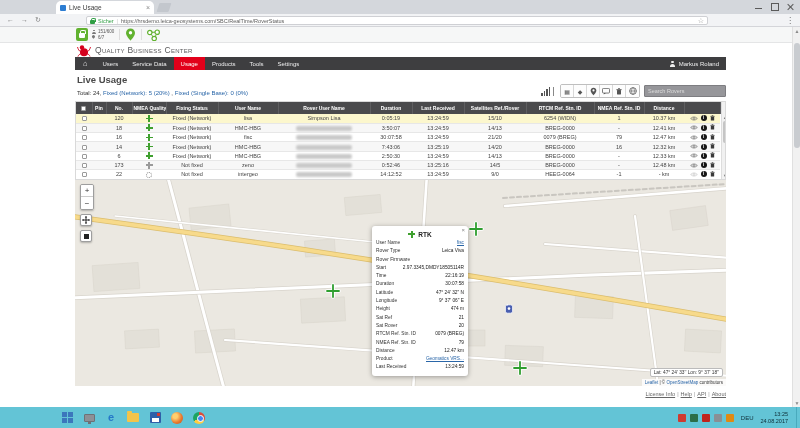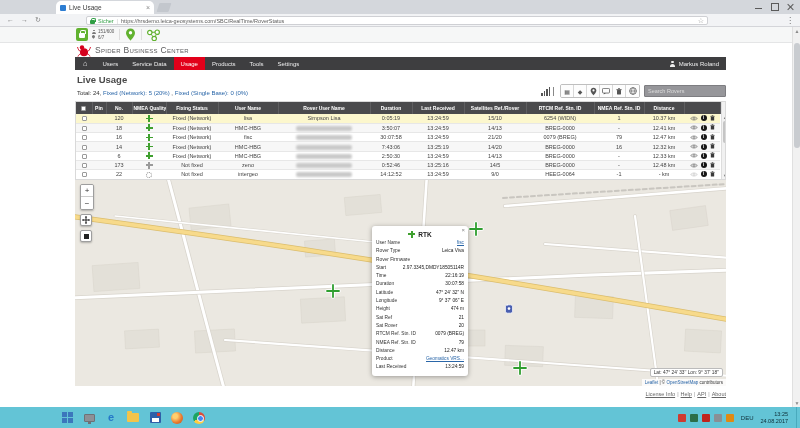--- a/index.html
+++ b/index.html
@@ -230,21 +230,21 @@
   </div>
 
   <div id="brandbar">
     <svg class="spiderlogo" width="14" height="13" viewBox="0 0 14 13">
       <g stroke="#d5001d" stroke-width="0.9" fill="none">
         <path d="M4,8 C2,7 1,5 0.5,3 M4.5,9.5 C2.5,10 1.5,11 1,12.5 M10,8 C12,7 13,5 13.5,3 M9.5,9.5 C11.5,10 12.5,11 13,12.5"></path>
       </g>
       <circle cx="7" cy="8.3" r="4" fill="#d5001d"></circle>
       <circle cx="5" cy="3.4" r="2.2" fill="#d5001d"></circle>
     </svg>
-    <span class="brandname">Spider Business Center</span>
+    <span class="brandname">Quality Business Center</span>
   </div>
 
   <div id="navbar">
     <span class="nav-home">⌂</span>
     <span class="navitem">Users</span>
     <span class="navitem">Service Data</span>
     <span class="navitem active">Usage</span>
     <span class="navitem">Products</span>
     <span class="navitem">Tools</span>
     <span class="navitem">Settings</span>

